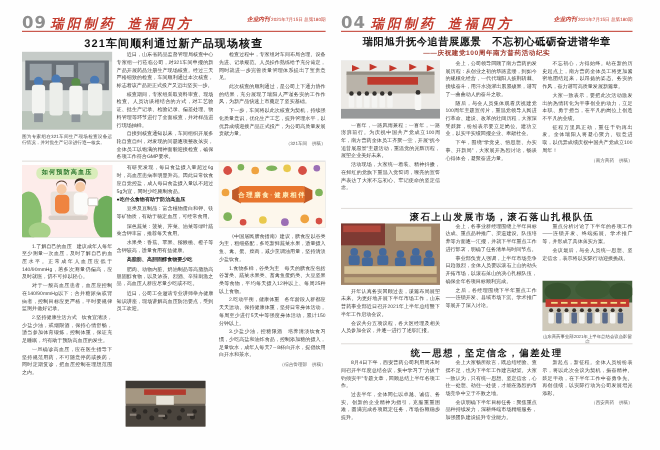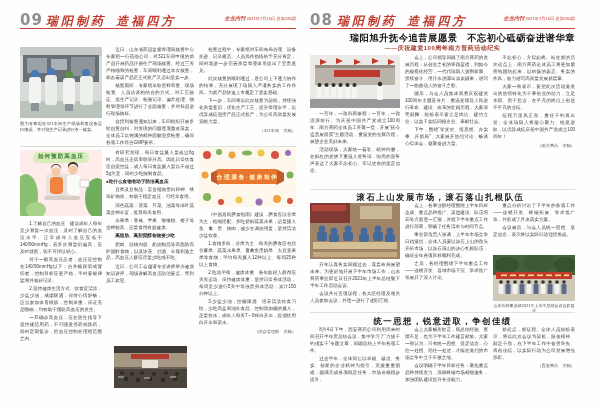--- a/index.html
+++ b/index.html
@@ -9,21 +9,21 @@
   
   .pno{font-size:15px;font-weight:bold;color:#8f8f8f;letter-spacing:1px;font-family:"DejaVu Sans",sans-serif;}
   .brand{font-size:12px;font-weight:bold;font-style:italic;color:#c23a2c;letter-spacing:3px;
          font-family:Liberation Mono, monospace;}
   .issue{font-size:4.2px;color:#c23a2c;text-align:right;line-height:1.3;}
   .issue b{font-size:5.2px;font-style:italic;}
   .rule{border-top:1.2px solid #c5473b;height:0;}
   .hair{border-top:1px solid #e2dedb;height:0;}
   
   .h1L{font-size:10px;font-weight:bold;color:#151515;text-align:center;letter-spacing:1px;}
-  .h1R{font-size:9.3px;font-weight:bold;color:#151515;text-align:right;letter-spacing:0.5px;}
+  .h1R{font-size:9.3px;font-weight:bold;color:#151515;text-align:center;letter-spacing:0.5px;}
   .hsub{font-size:6px;font-weight:bold;color:#a23c30;text-align:center;letter-spacing:0.5px;}
   .h2{font-size:8.4px;font-weight:bold;color:#1a1a1a;text-align:center;letter-spacing:1.5px;}
   
   .col{font-size:4.6px;line-height:1.5;color:#3f3e3c;text-align:justify;overflow:hidden;}
   .col p{margin:0 0 1.5px;text-indent:2em;}
   .col p.bullet{text-indent:0;font-weight:bold;color:#1f1f1f;}
   .col p.sh{font-weight:bold;color:#1f1f1f;}
   .col p.sig{text-align:right;text-indent:0;color:#575757;font-size:4.2px;margin-top:2px;}
   .cap{font-size:4.2px;line-height:1.5;color:#4a4a4a;text-align:justify;}
   .capc{font-size:4px;color:#4a4a4a;text-align:center;}
@@ -38,20 +38,21 @@
 <div id="canvas">
 
   <div class="abs pno" style="left:20px;top:11px;">09</div>
   <div class="abs brand" style="left:46px;top:13px;">瑞阳制药 造福四方</div>
   <div class="abs issue" style="left:215px;top:15px;width:81px;">
     <b>企业内刊</b>
     <span>2021年7月15日 总第180期</span>
   </div>
   <div class="abs rule" style="left:20px;top:28px;width:276px;"></div>
 
+  <div class="abs h1L" style="left:20px;top:33px;width:276px;">321车间顺利通过新产品现场核查</div>
 
   <div class="abs photo" style="left:20px;top:47px;width:82px;height:71px;">
     <svg width="82" height="71" viewBox="0 0 82 71">
       <rect width="82" height="71" fill="#d8dcd9"></rect>
       <rect width="82" height="9" fill="#c6cbc8"></rect>
       <rect x="3" y="8" width="76" height="27" fill="#697077"></rect>
       <rect x="7" y="11" width="20" height="15" fill="#9aa2a8"></rect>
       <rect x="31" y="12" width="16" height="11" fill="#aab2b7"></rect>
       <rect x="51" y="10" width="24" height="19" fill="#8d959b"></rect>
       <rect y="54" width="82" height="17" fill="#bac4ba"></rect>
@@ -188,21 +189,21 @@
   <div class="abs col" style="left:199px;top:212px;width:97px;height:190px;">
     <div>
         <p>《中国居民膳食指南》建议，膳食应以谷类为主，粗细搭配，多吃新鲜蔬菜水果，适量摄入鱼、禽、蛋、瘦肉，减少烹调油用量，坚持清淡少盐饮食。</p>
         <p>1.食物多样，谷类为主　每天的膳食应包括谷薯类、蔬菜水果类、畜禽鱼蛋奶类、大豆坚果类等食物，平均每天摄入12种以上、每周25种以上食物。</p>
         <p>2.吃动平衡，健康体重　各年龄段人群都应天天运动、保持健康体重，坚持日常身体活动，每周至少进行5天中等强度身体活动，累计150分钟以上。</p>
         <p>3.少盐少油，控糖限酒　培养清淡饮食习惯，少吃高盐和油炸食品，控制添加糖的摄入，足量饮水，成年人每天7～8杯白开水，提倡饮用白开水和茶水。</p>
       </div>
     <p class="sig">（综合管理部　供稿）</p>
   </div>
 
-  <div class="abs pno" style="left:310px;top:11px;">08</div>
+  <div class="abs pno" style="left:310px;top:11px;">04</div>
   <div class="abs brand" style="left:337px;top:13px;">瑞阳制药 造福四方</div>
   <div class="abs issue" style="left:494px;top:15px;width:81px;">
     <b>企业内刊</b>
     <span>2021年7月15日 总第180期</span>
   </div>
   <div class="abs rule" style="left:310px;top:28px;width:265px;"></div>
 
   <div class="abs h1R" style="left:310px;top:32px;width:265px;">瑞阳旭升抚今追昔展愿景　不忘初心砥砺奋进谱华章</div>
   <div class="abs hsub" style="left:310px;top:44px;width:265px;">——庆祝建党100周年南方普药活动纪实</div>
 
@@ -254,21 +255,21 @@
   <div class="abs col" style="left:493px;top:55px;width:82px;height:133px;">
     <div>
         <p>不忘初心，方得始终。站在新的历史起点上，南方普药全体员工将更加紧密地团结起来，以昂扬的姿态、务实的作风，奋力谱写高质量发展新篇章。</p>
         <p>大家一致表示，要把此次活动激发出的热情转化为干事创业的动力，立足本职、勇于担当，在平凡的岗位上创造不平凡的业绩。</p>
         <p>征程万里风正劲，重任千钧再出发。全体瑞阳人将凝心聚力、锐意进取，以优异成绩庆祝中国共产党成立100周年！</p>
       </div>
     <p class="sig">（南方普药　供稿）</p>
   </div>
 
   <div class="abs hair" style="left:310px;top:189px;width:265px;"></div>
-  <div class="abs h2" style="left:308px;top:192px;width:265px;font-family:Liberation Serif, serif;">滚石上山发展市场，滚石落山扎根队伍</div>
+  <div class="abs h2" style="left:324px;top:192px;width:265px;font-family:Liberation Serif, serif;">滚石上山发展市场，滚石落山扎根队伍</div>
 
   <div class="abs photo" style="left:310px;top:203px;width:90px;height:56px;">
     <svg width="90" height="56" viewBox="0 0 90 56">
       <rect width="90" height="56" fill="#a08468"></rect>
       <rect width="40" height="20" fill="#7e3a33"></rect>
       <rect x="50" y="3" width="32" height="13" fill="#c9b795"></rect>
       <rect x="2" y="2" width="34" height="6" fill="#b2483c"></rect>
       <g fill="#44699c">
         <circle cx="12" cy="26" r="3.5"></circle>
           <circle cx="24" cy="28" r="3.5"></circle>
@@ -343,21 +344,21 @@
             <rect x="54.5" y="29" width="5" height="10" rx="1" fill="#5a6b8a"></rect>
             <rect x="61.5" y="29" width="5" height="10" rx="1" fill="#f2f2f0"></rect>
             <rect x="68.5" y="29" width="5" height="10" rx="1" fill="#5a6b8a"></rect>
           </g>
       </g>
     </svg>
   </div>
   <div class="abs capc" style="left:493px;top:303px;width:82px;">山东普药事业部2021年上半年总结会议合影留念</div>
 
   <div class="abs hair" style="left:310px;top:312px;width:265px;"></div>
-  <div class="abs h2" style="left:310px;top:316px;width:265px;">统一思想，锐意进取，争创佳绩</div>
+  <div class="abs h2" style="left:310px;top:316px;width:265px;">统一思想，坚定信念，偏差处理</div>
 
   <div class="abs col" style="left:310px;top:327px;width:90px;height:76px;">
       <p>8月4日下午，西安普药公司利用周末时间召开半年度总结会议，集中学习了“力拔千钧须实干”专题文章，回顾总结上半年各项工作。</p>
       <p>过去半年，全体同仁以卓越、诚信、务实、创新的企业精神为指引，克服重重困难，圆满完成各项既定任务，市场份额稳步提升。</p>
     </div>
   <div class="abs col" style="left:405px;top:327px;width:83px;height:76px;">
       <p>会上大家畅所欲言，既总结经验、查摆不足，也为下半年工作建言献策。大家一致认为，只有统一思想、坚定信念，心往一处想、劲往一处使，才能在激烈的市场竞争中立于不败之地。</p>
       <p>会议明确下半年目标任务：聚焦重点品种持续发力，深耕终端市场精细服务，加强团队建设提升专业能力。</p>
     </div>
   <div class="abs col" style="left:493px;top:327px;width:82px;height:76px;">

